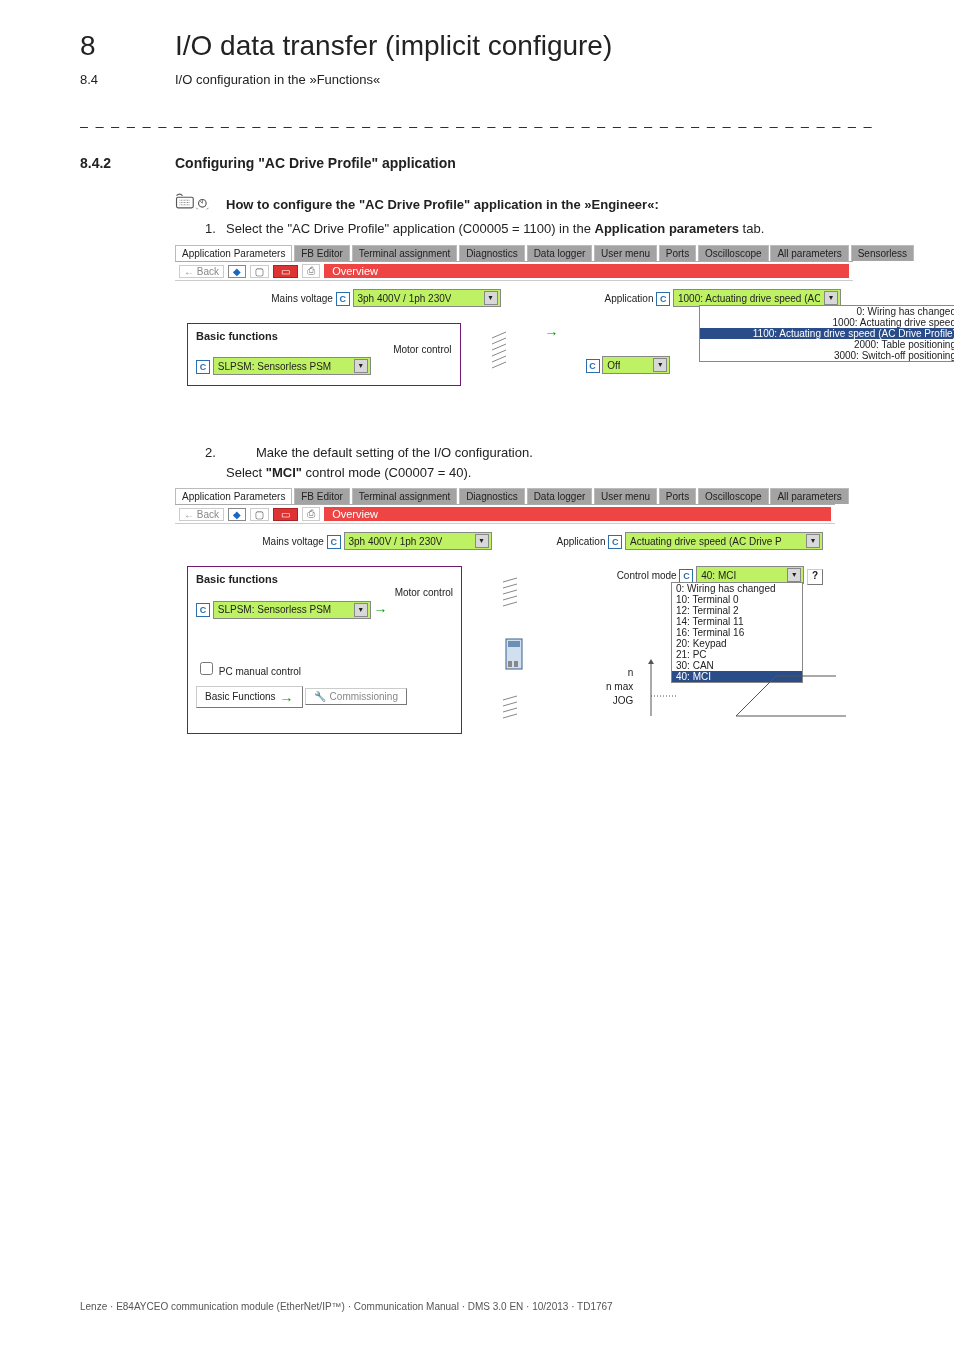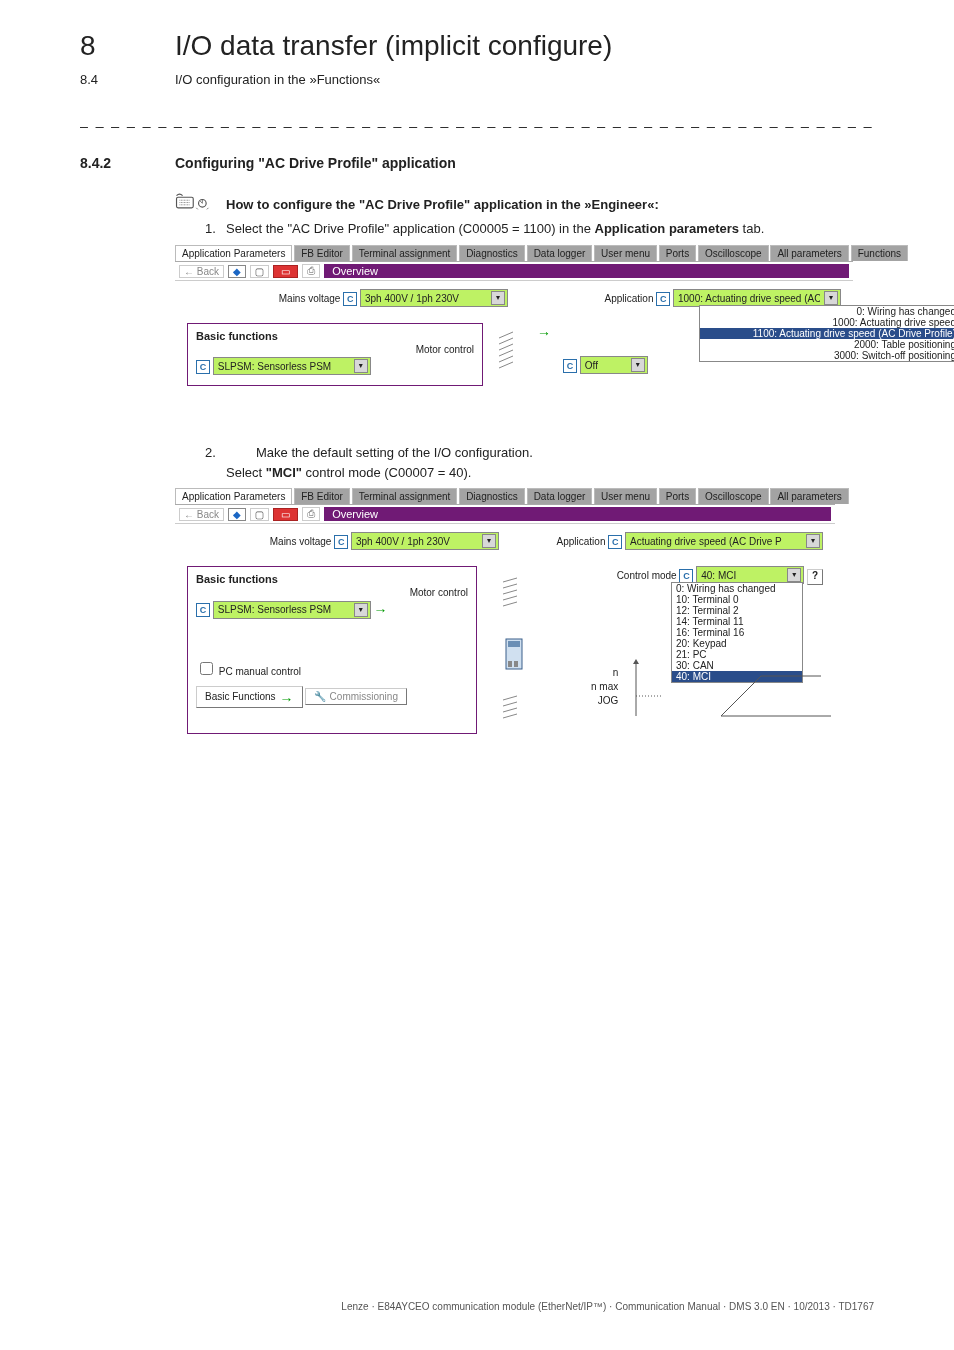--- a/index.html
+++ b/index.html
@@ -128,28 +128,28 @@
     gap: 4px;
   }
   .tbtn {
     border: 1px solid #ccc;
     padding: 0 4px;
     font-size: 10px;
     color: #555;
   }
   .overview-hdr {
     flex: 1;
-    background: #701a75;
+    background: #ef4444;
     color: #fff;
     padding: 1px 8px;
     font-size: 11px;
   }
   .panel-row {
     display: flex;
-    gap: 12px;
+    gap: 27px;
     padding: 8px 12px;
     font-size: 10px;
     align-items: flex-start;
   }
   .cbox {
     display: inline-block;
     border: 1px solid #2a6fab;
     color: #2a6fab;
     font-size: 9px;
     width: 12px;
@@ -214,21 +214,21 @@
     font-size: 13px;
   }
   .footer {
     position: absolute;
     bottom: 38px;
     left: 80px;
     right: 80px;
     font-size: 10px;
     color: #555;
     display: flex;
-    justify-content: flex-end;
+    justify-content: flex-start;
   }
   svg.little-icon { width: 38px; height: 22px; }
   .arrow-go {
     color: #009900;
     font-size: 14px;
     font-weight: bold;
   }
 </style>
 </head>
 <body>
@@ -266,21 +266,21 @@
     <div class="tabstrip">
       <span class="tab active">Application Parameters</span>
       <span class="tab">FB Editor</span>
       <span class="tab">Terminal assignment</span>
       <span class="tab">Diagnostics</span>
       <span class="tab">Data logger</span>
       <span class="tab">User menu</span>
       <span class="tab">Ports</span>
       <span class="tab">Oscilloscope</span>
       <span class="tab">All parameters</span>
-      <span class="tab">Functions</span>
+      <span class="tab">Sensorless</span>
     </div>
     <div class="toolbar">
       <span class="tbtn" style="color:#888">← Back</span>
       <span class="tbtn" style="color:#1a66c4;border-color:#888">◆</span>
       <span class="tbtn">▢</span>
       <span class="tbtn" style="background:#d33;color:#fff;border-color:#a22">&nbsp;▭&nbsp;</span>
       <span class="tbtn">⎙</span>
       <span class="overview-hdr">Overview</span>
     </div>
     <div class="panel-row">

